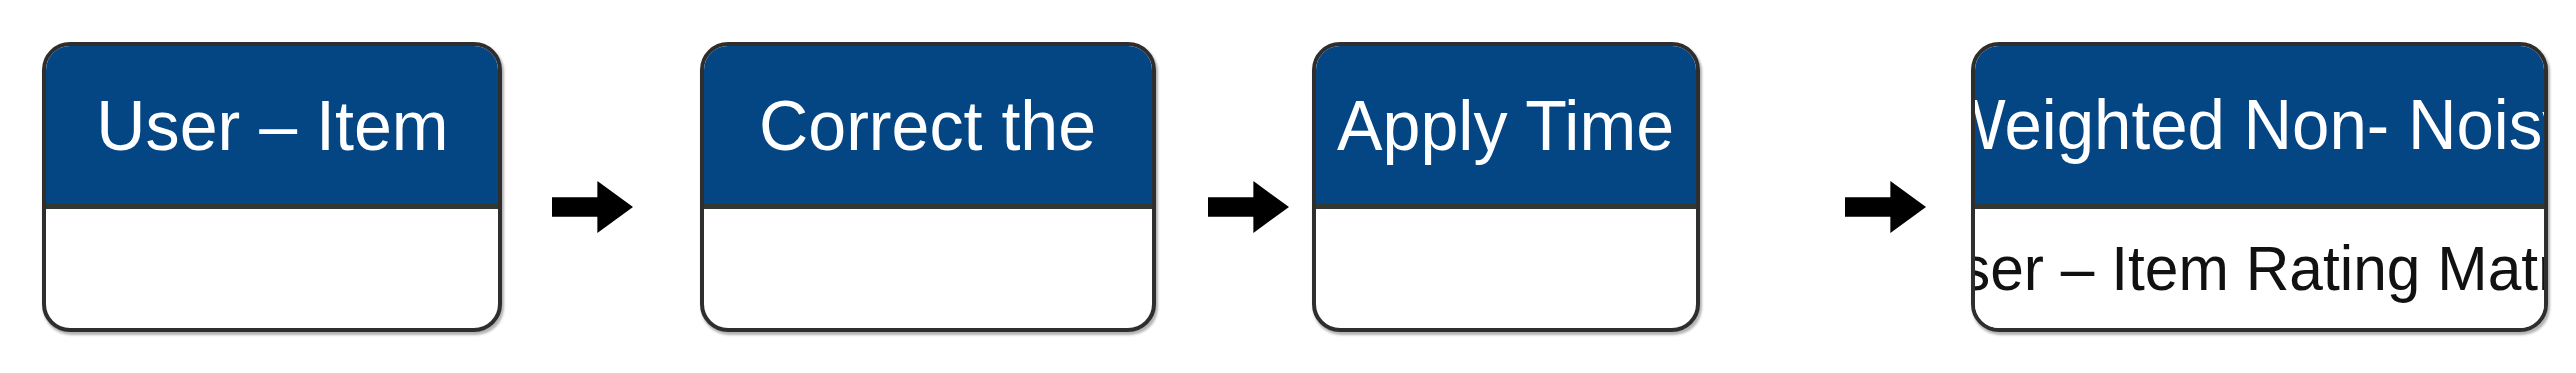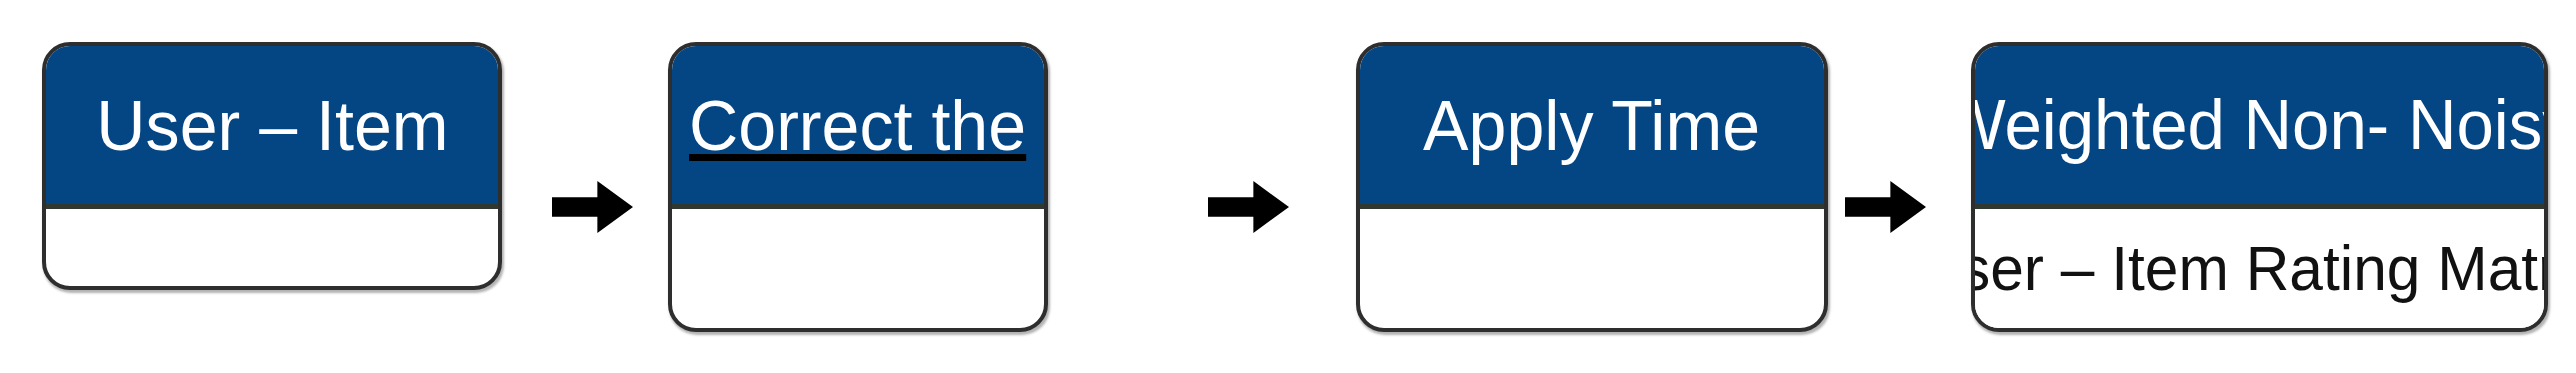--- a/index.html
+++ b/index.html
@@ -59,23 +59,23 @@
   .pbox-body-text {
     color: #111111;
     font-size: 71px;
     line-height: 1;
     white-space: nowrap;
     transform: scaleX(0.96);
     letter-spacing: 0px;
     font-weight: 400;
   }
   
-  #box-1 { left: 42px;   top: 42px; width: 460px; height: 248px; }
-  #box-2 { left: 668px;  top: 42px; width: 380px; height: 290px; text-decoration: underline; }
-  #box-3 { left: 1356px; top: 42px; width: 472px; height: 290px; }
+  #box-1 { left: 42px;   top: 42px; width: 460px; height: 290px; }
+  #box-2 { left: 700px;  top: 42px; width: 456px; height: 290px; }
+  #box-3 { left: 1312px; top: 42px; width: 388px; height: 290px; }
   #box-4 { left: 1971px; top: 42px; width: 577px; height: 290px; }
   .pbox .pbox-head { height: 158px; }
   #box-4 .pbox-head-text { font-size: 70px; }
   #box-4 .pbox-body-text { font-size: 63px; }
 
   
   .arrow {
     position: absolute;
     width: 81px;
     height: 54px;

